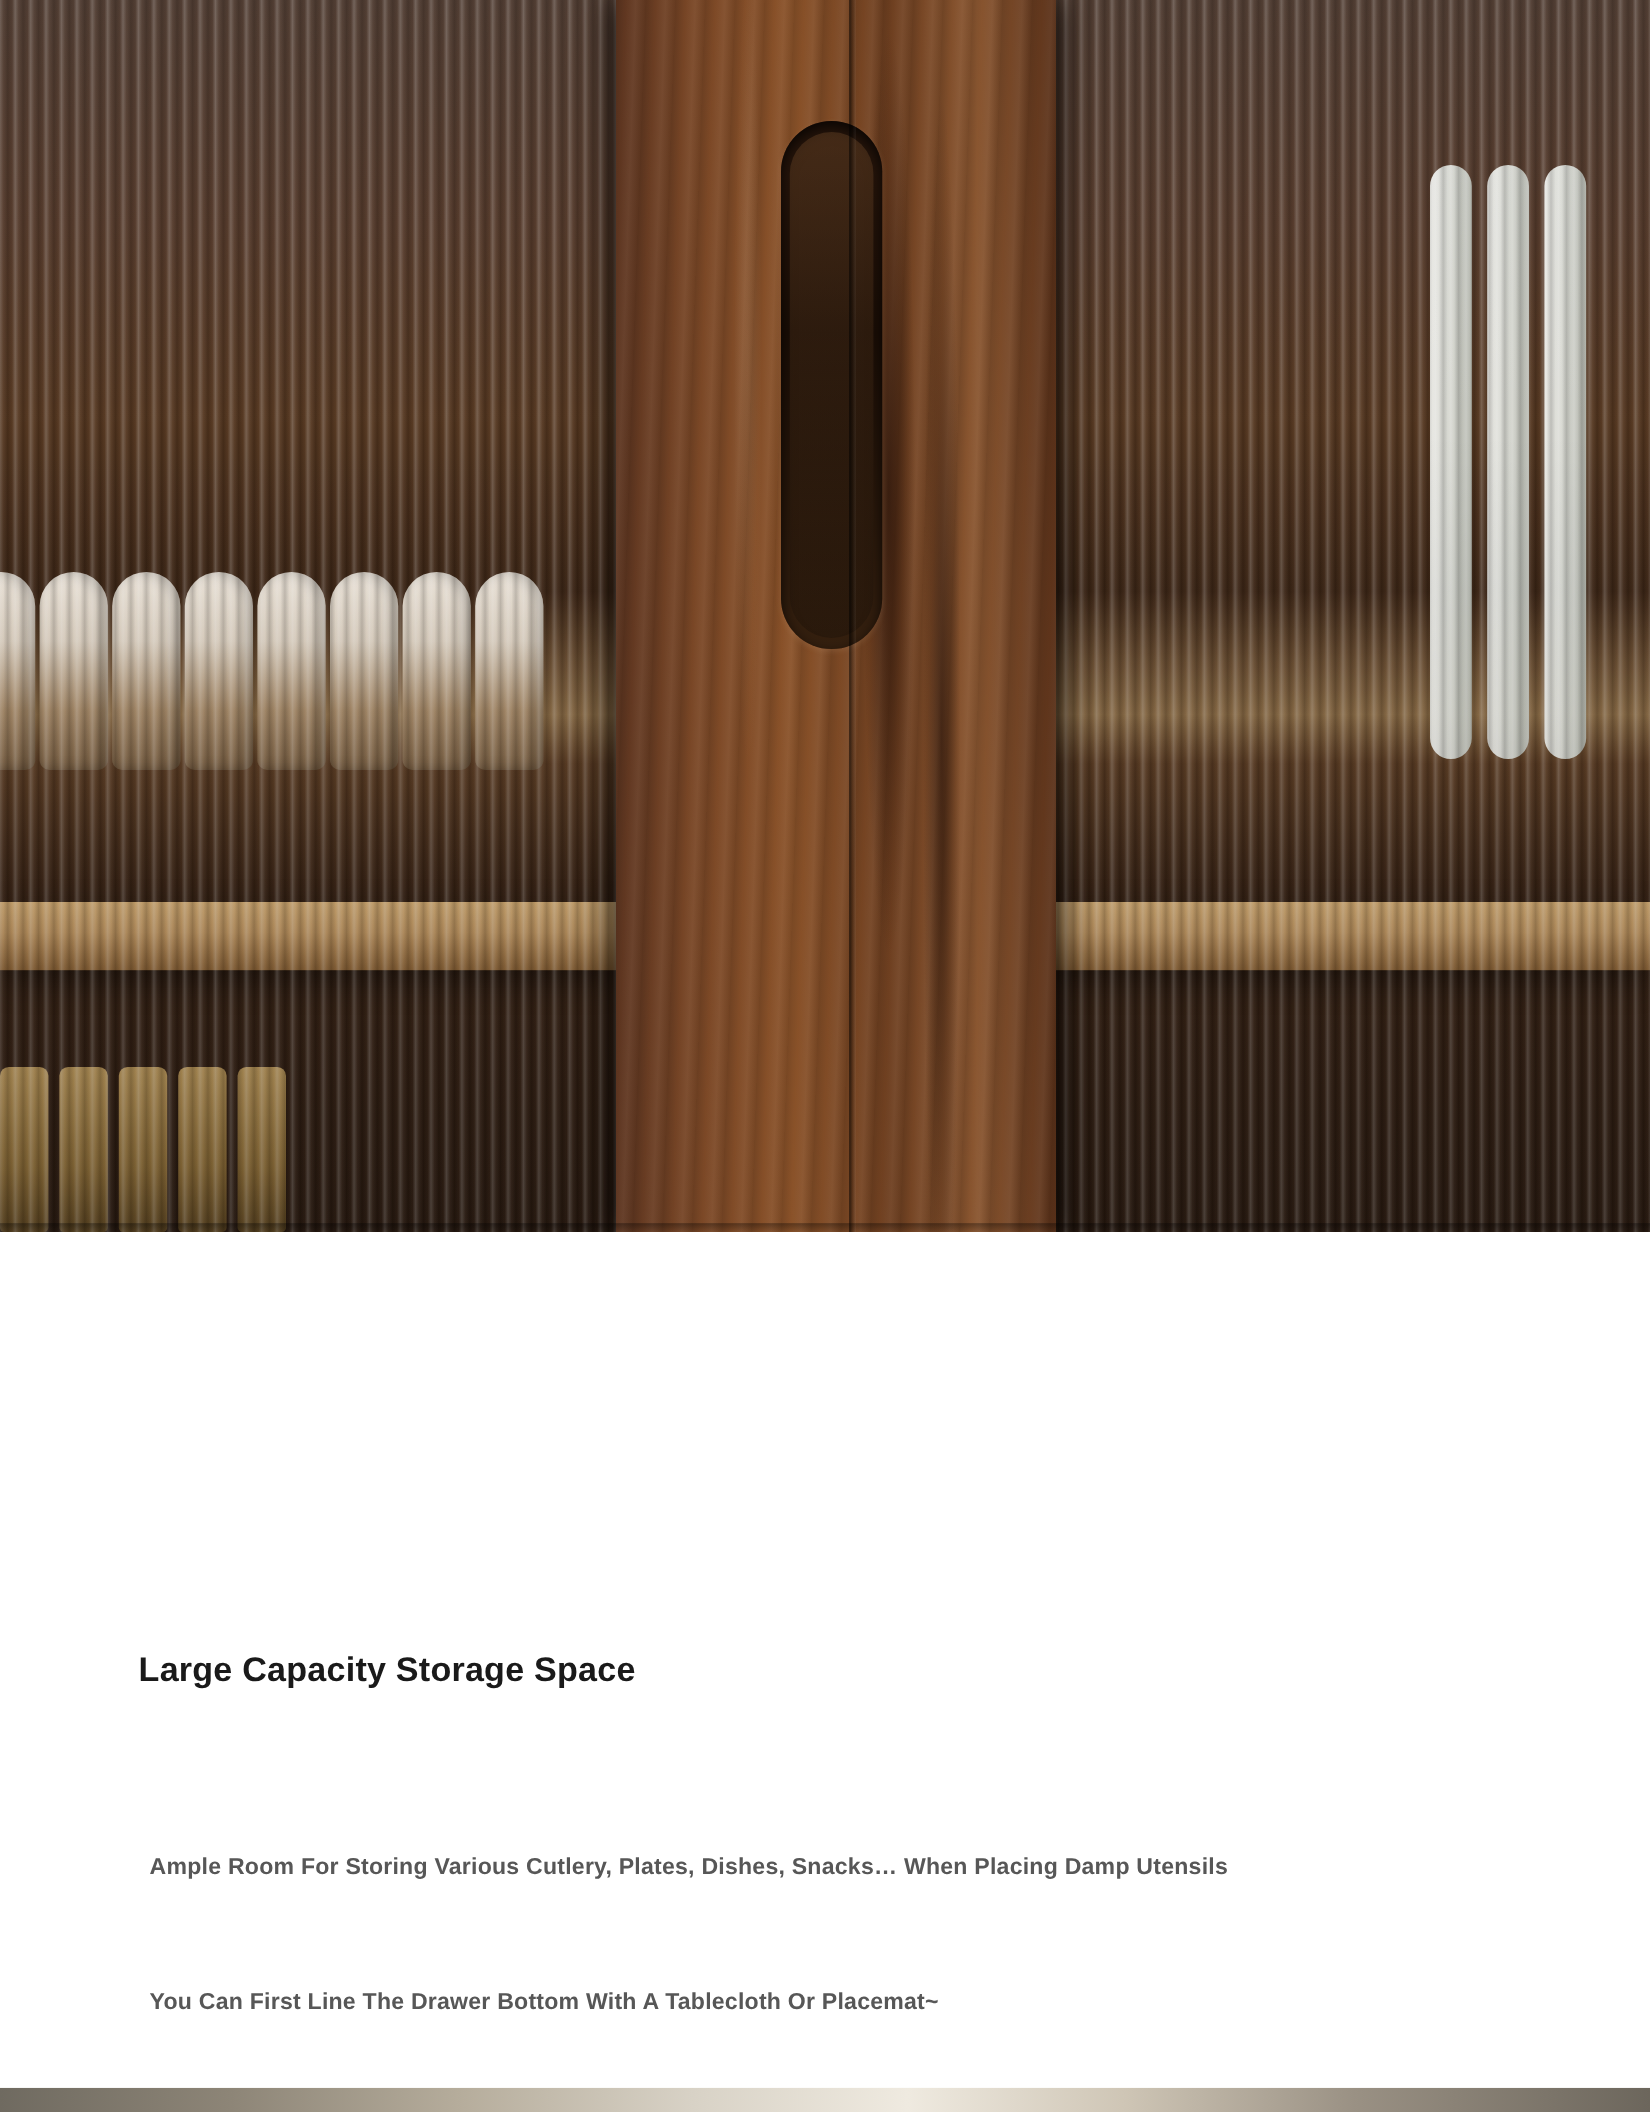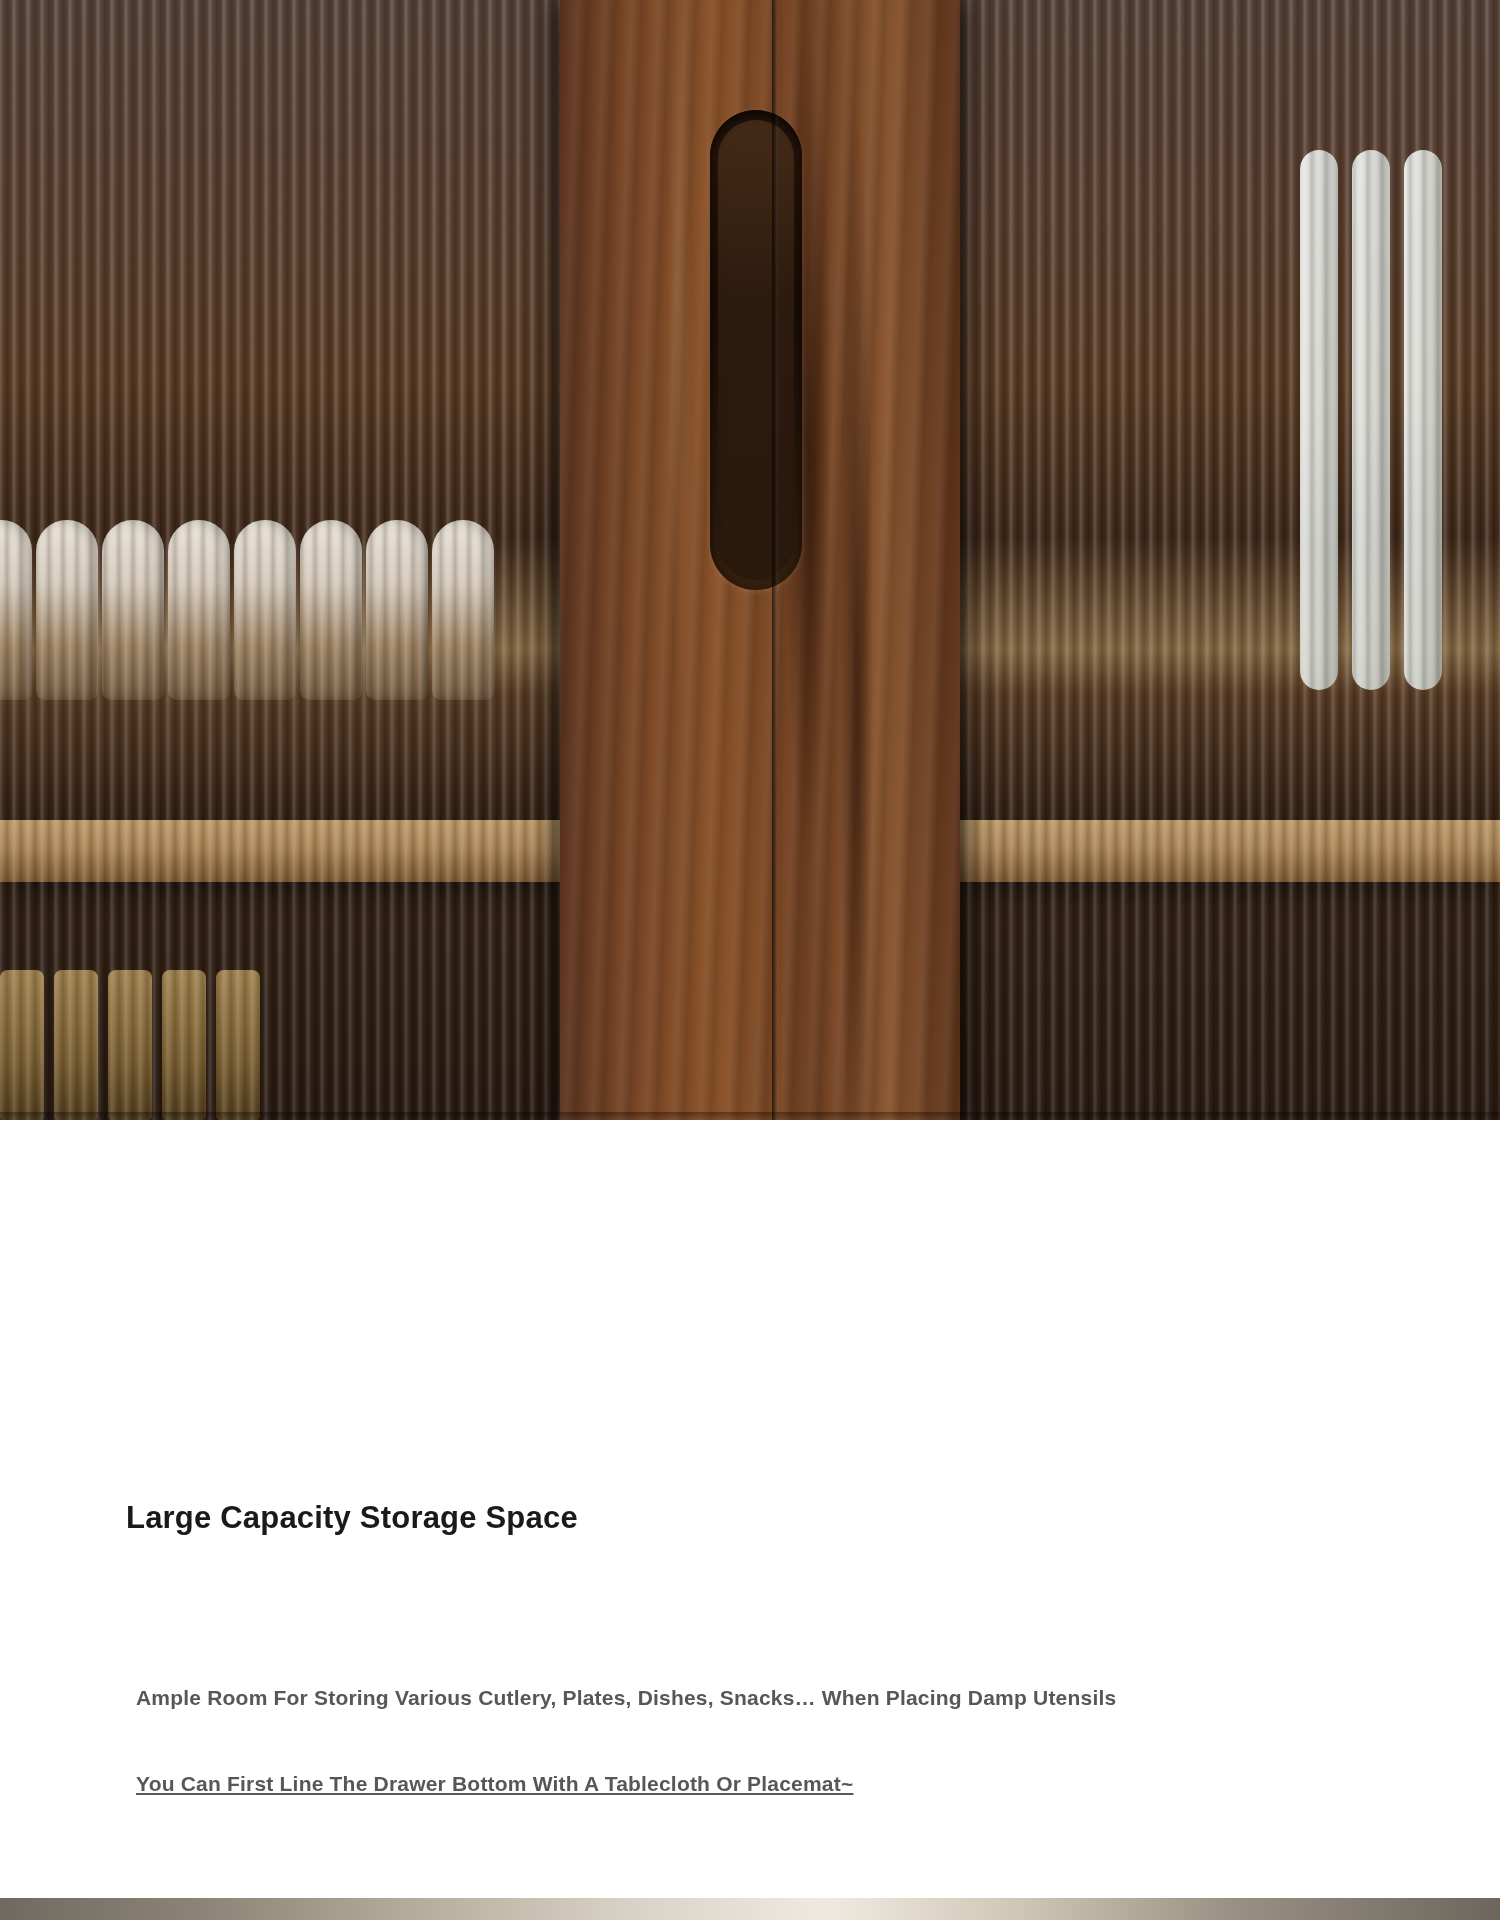--- a/index.html
+++ b/index.html
@@ -215,21 +215,21 @@
   .subline {
     position: absolute;
     left: 136px;
     font-size: 21px;
     font-weight: 700;
     color: #575757;
     letter-spacing: .2px;
     margin-top: 48px;
   }
   .subline.l1 { top: 518px; }
-  .subline.l2 { top: 604px; text-decoration: underline; }
+  .subline.l2 { top: 640px; }
 
   
   .strip {
     position: absolute;
     left: 0;
     top: 1898px;
     width: 1500px;
     height: 22px;
     overflow: hidden;
   }

